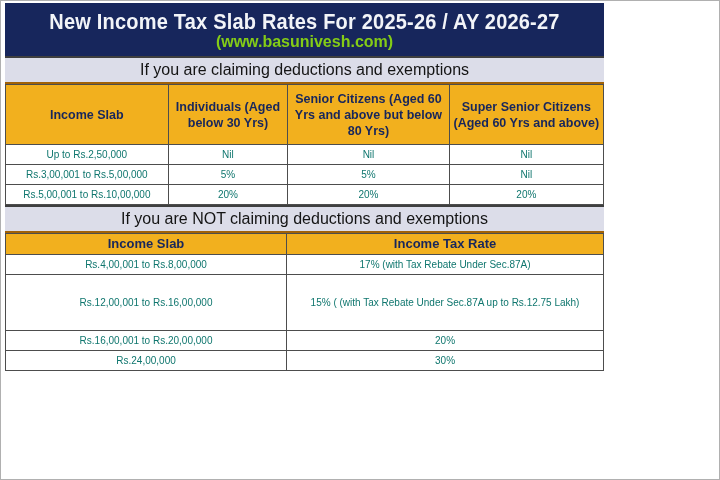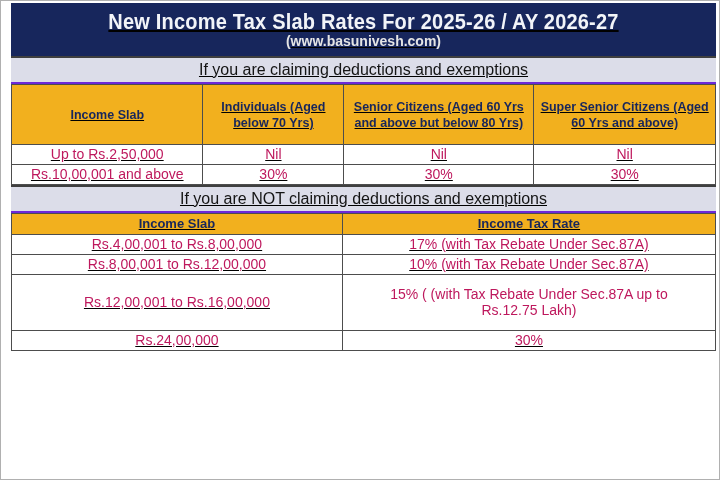--- a/index.html
+++ b/index.html
@@ -14,53 +14,52 @@
   .frame {
     position: absolute;
     inset: 0;
     width: 718px;
     height: 478px;
     border: 1px solid #b0b0b0;
     background: #ffffff;
   }
   .sheet {
     position: absolute;
-    left: 10px;
+    left: 4px;
     top: 2px;
-    width: 705px;
-    text-decoration: underline;
+    width: 599px;
   }
   
   .hdr {
     background: #17265c;
     height: 53px;
     text-align: center;
     border: 1px solid #17265c;
     box-sizing: border-box;
   }
   .title {
     color: #f2f4f8;
     font-weight: 700;
     font-size: 20px;
     letter-spacing: 0.2px;
     padding-top: 5px;
     line-height: 24px;
     transform: scaleY(1.08);
   }
   .subtitle {
-    color: #e5e5e5;
+    color: #84cc16;
     font-weight: 700;
-    font-size: 14px;
+    font-size: 16px;
     line-height: 17px;
   }
   
   .band {
     background: #dcdde9;
     border-top: 2px solid #3f3f3f;
-    border-bottom: 2px solid #6d28d9;
+    border-bottom: 2px solid #a16207;
     height: 24px;
     line-height: 24px;
     text-align: center;
     font-size: 16px;
     color: #141414;
     box-sizing: content-box;
   }
   
   table {
     width: 100%;
@@ -78,22 +77,22 @@
     background: #f2b01e;
     color: #17265c;
     font-weight: 700;
     font-size: 12.5px;
     line-height: 16px;
   }
   #table1 thead th { height: 60px; }
   #table2 thead th { height: 21px; font-size: 13px; }
   tbody td {
     background: #ffffff;
-    color: #be185d;
-    font-size: 14px;
+    color: #0f766e;
+    font-size: 10px;
     height: 20px;
     line-height: 17px;
   }
   #table1 col.c0 { width: 27.2%; }
   #table1 col.c1 { width: 20.0%; }
   #table1 col.c2 { width: 27.0%; }
   #table1 col.c3 { width: 25.8%; }
   #table2 col.c0 { width: 47%; }
   #table2 col.c1 { width: 53%; }
   #table2 tr.tall td { height: 56px; }
@@ -119,37 +118,43 @@
     <table id="table1">
       <colgroup>
           <col class="c0">
           <col class="c1">
           <col class="c2">
           <col class="c3">
         </colgroup>
       <thead>
         <tr>
           <th>Income Slab</th>
-          <th>Individuals (Aged below 70 Yrs)</th>
+          <th>Individuals (Aged below 30 Yrs)</th>
           <th>Senior Citizens (Aged 60 Yrs and above but below 80 Yrs)</th>
           <th>Super Senior Citizens (Aged 60 Yrs and above)</th>
         </tr>
       </thead>
       <tbody>
         <tr>
           <td>Up to Rs.2,50,000</td>
           <td>Nil</td>
           <td>Nil</td>
           <td>Nil</td>
         </tr>
         <tr>
-          <td>Rs.10,00,001 and above</td>
-          <td>30%</td>
-          <td>30%</td>
-          <td>30%</td>
+          <td>Rs.3,00,001 to Rs.5,00,000</td>
+          <td>5%</td>
+          <td>5%</td>
+          <td>Nil</td>
+        </tr>
+        <tr>
+          <td>Rs.5,00,001 to Rs.10,00,000</td>
+          <td>20%</td>
+          <td>20%</td>
+          <td>20%</td>
         </tr>
       </tbody>
     </table>
 
     <div class="band">If you are NOT claiming deductions and exemptions</div>
 
     <table id="table2">
       <colgroup>
           <col class="c0">
           <col class="c1">
@@ -158,27 +163,27 @@
         <tr>
           <th>Income Slab</th>
           <th>Income Tax Rate</th>
         </tr>
       </thead>
       <tbody>
         <tr>
           <td>Rs.4,00,001 to Rs.8,00,000</td>
           <td>17% (with Tax Rebate Under Sec.87A)</td>
         </tr>
-        <tr>
-          <td>Rs.8,00,001 to Rs.12,00,000</td>
-          <td>10% (with Tax Rebate Under Sec.87A)</td>
-        </tr>
         <tr class="tall">
           <td>Rs.12,00,001 to Rs.16,00,000</td>
           <td><span class="wrap">15% ( (with Tax Rebate Under Sec.87A up to Rs.12.75 Lakh)</span></td>
+        </tr>
+        <tr>
+          <td>Rs.16,00,001 to Rs.20,00,000</td>
+          <td>20%</td>
         </tr>
         <tr>
           <td>Rs.24,00,000</td>
           <td>30%</td>
         </tr>
       </tbody>
     </table>
 
   </div>
 </div>

